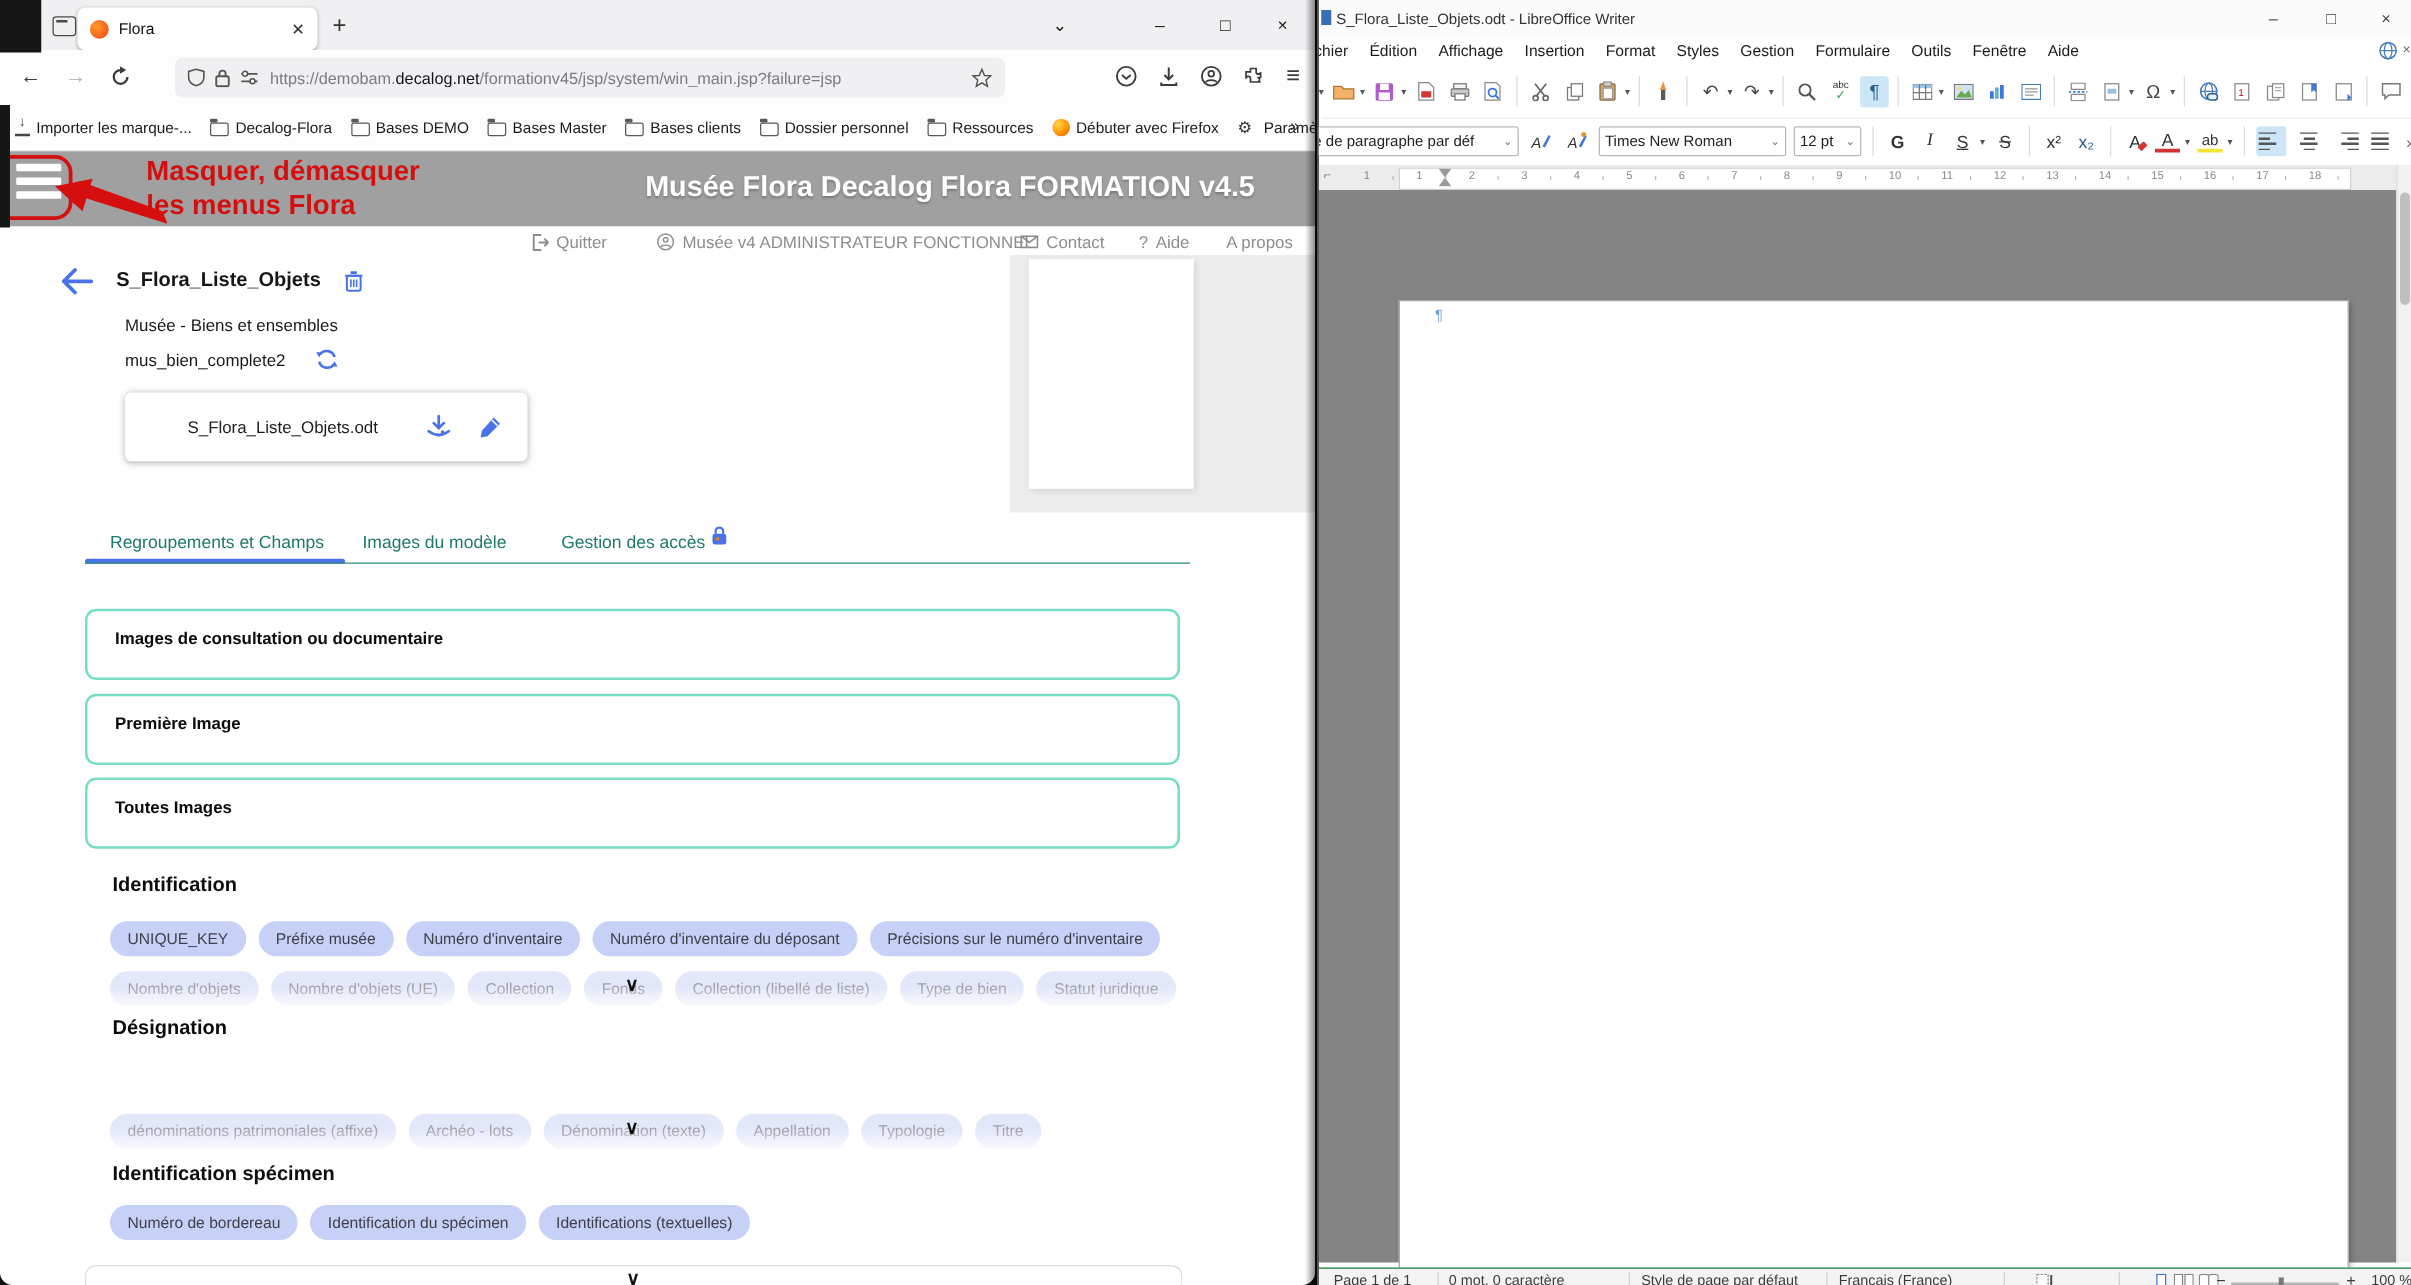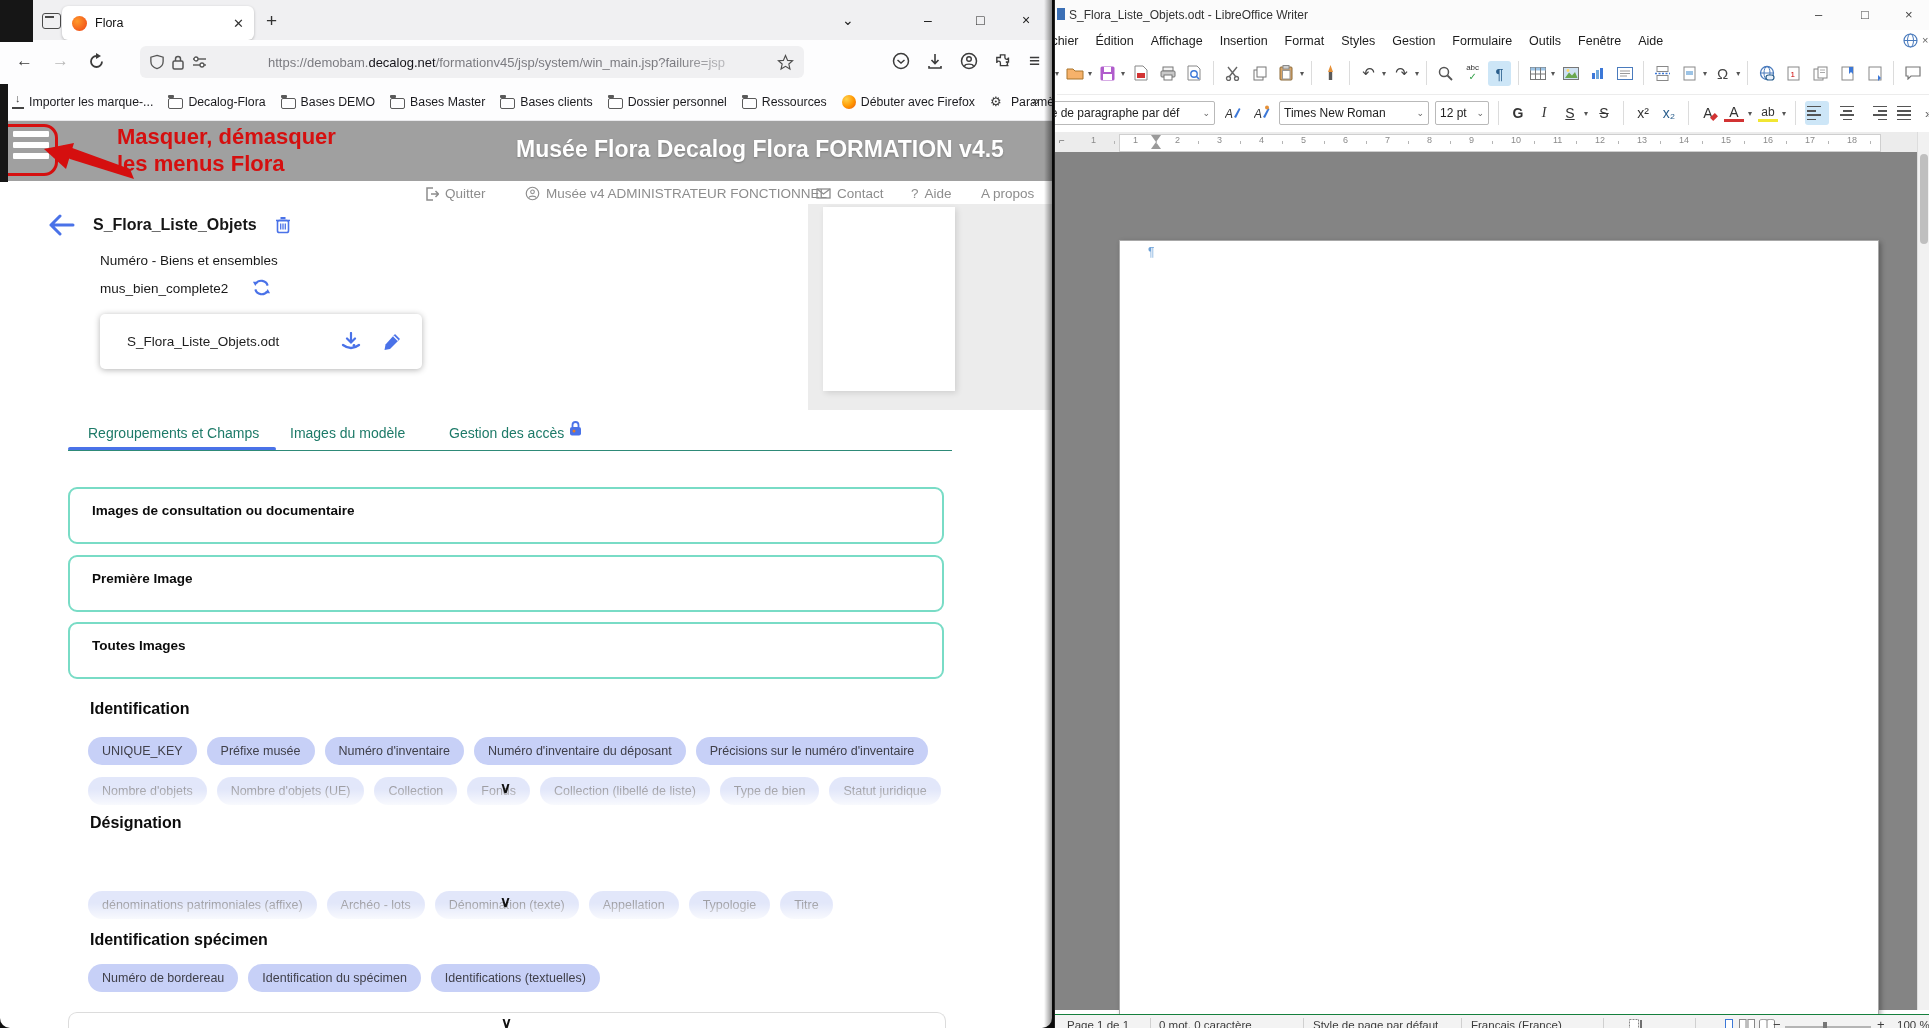--- a/index.html
+++ b/index.html
@@ -17,21 +17,21 @@
   .fxview::before{content:"";position:absolute;left:2px;top:2px;width:9px;height:2px;background:#4a4a4a;}
   .tab{position:absolute;left:62px;top:6px;width:192px;height:34px;background:#fff;border-radius:6px;
        box-shadow:0 1px 3px rgba(0,0,0,.25);display:flex;align-items:center;padding:0 10px;box-sizing:border-box;}
   .tab-title{font-size:12.5px;color:#111;margin-left:8px;flex:1;}
   .tab-close{color:#333;font-size:13px;}
   .newtab{position:absolute;left:266px;top:10px;font-size:19px;color:#333;}
   .winbtn{position:absolute;top:12px;font-size:14px;color:#222;}
   .ff-nav{position:absolute;left:0;top:40px;width:1052px;height:44px;background:#fdfdfe;border-bottom:1px solid #e3e3e6;}
   .navglyph{position:absolute;top:11px;font-size:17px;color:#3b3b3b;}
   .urlbar{position:absolute;left:140px;top:46px;width:664px;height:32px;background:#f0f0f2;border-radius:6px;
-          display:flex;align-items:center;padding:0 10px;box-sizing:border-box;text-align:center;}
+          display:flex;align-items:center;padding:0 10px;box-sizing:border-box;}
   .urltext{font-size:13px;color:#7b7b80;white-space:nowrap;overflow:hidden;flex:1;
            -webkit-mask-image:linear-gradient(90deg,#000 82%,transparent 98%);
            mask-image:linear-gradient(90deg,#000 82%,transparent 98%);}
   .urldomain{color:#15141a;}
   .navright{position:absolute;right:12px;top:50px;display:flex;gap:17px;align-items:center;}
   .ff-bm{position:absolute;left:0;top:84px;width:1052px;height:37px;background:#fdfdfe;display:flex;
          align-items:center;gap:15px;padding-left:12px;box-sizing:border-box;border-bottom:1px solid #e9e9ec;}
   .bm{display:flex;align-items:center;gap:5px;font-size:12.3px;color:#1b1b1f;white-space:nowrap;}
   .bm-ic{width:16px;height:13px;position:relative;display:inline-block;}
   .ic-folder{border:1.4px solid #5a5a5a;border-radius:2px;width:13px;height:9px;margin-top:3px;}
@@ -52,21 +52,21 @@
   .ann-line{position:absolute;font-size:22px;font-weight:bold;color:#d50f0f;white-space:nowrap;}
   .fl-topbar{position:absolute;left:0;top:186px;width:1052px;height:22px;font-size:13.5px;color:#8d8d8d;}
   .fl-topbar .tb-item{position:absolute;display:flex;align-items:center;gap:6px;top:0;}
   .graypanel{position:absolute;left:808px;top:204px;width:244px;height:206px;background:#ececec;}
   .whitefloat{position:absolute;left:15px;top:3px;width:132px;height:184px;background:#fff;box-shadow:2px 2px 6px rgba(0,0,0,.12);}
   .fl-title-row{position:absolute;left:48px;top:214px;display:flex;align-items:center;gap:18px;}
   .fl-doc-title{font-size:16px;font-weight:bold;color:#161616;}
   .fl-sub{position:absolute;left:100px;font-size:13.5px;color:#191919;}
   .card{position:absolute;left:100px;top:314px;width:322px;height:55px;background:#fff;border-radius:5px;
         box-shadow:0 1px 6px rgba(0,0,0,.3);display:flex;align-items:center;}
-  .card-name{margin-left:27px;font-size:13.5px;color:#1d1d1d;flex:1;}
+  .card-name{margin-left:50px;font-size:13.5px;color:#1d1d1d;flex:1;}
   .ftab{position:absolute;top:425px;font-size:14px;color:#1d7a68;white-space:nowrap;display:flex;gap:5px;}
   .tab-underline{position:absolute;left:68px;top:447px;width:208px;height:4px;background:#4a72e8;border-radius:2px;}
   .tab-line{position:absolute;left:68px;top:450px;width:884px;height:1px;background:#2e8a78;}
   .gbox{position:absolute;left:68px;width:876px;height:57px;border:2px solid #79dcc6;border-radius:9px;box-sizing:border-box;}
   .gbox span{position:absolute;left:22px;top:14px;font-size:13.5px;font-weight:bold;color:#0c0c0c;}
   .sec-h{position:absolute;left:90px;font-size:16px;font-weight:bold;color:#0c0c0c;}
   .chips{position:absolute;left:88px;display:flex;gap:10px;}
   .chip{background:#c7d0f7;border-radius:16px;padding:7px 14px;font-size:12.5px;color:#40404a;white-space:nowrap;}
   .faded{opacity:.5;}
   .fadeover{position:absolute;left:60px;width:900px;height:26px;background:linear-gradient(rgba(255,255,255,0),#fff 80%);}
@@ -291,21 +291,21 @@
       <span class="fl-doc-title">S_Flora_Liste_Objets</span>
       <svg width="16" height="18" viewBox="0 0 16 18">
         <rect x="2.5" y="4.5" width="11" height="12" rx="1.8" fill="none" stroke="#4a72e8" stroke-width="1.6"></rect>
         <line x1="1" y1="4.5" x2="15" y2="4.5" stroke="#4a72e8" stroke-width="1.6"></line>
         <rect x="5.5" y="1" width="5" height="2.2" fill="#4a72e8"></rect>
         <line x1="5.7" y1="7.5" x2="5.7" y2="13.5" stroke="#4a72e8" stroke-width="1.3"></line>
         <line x1="8" y1="7.5" x2="8" y2="13.5" stroke="#4a72e8" stroke-width="1.3"></line>
         <line x1="10.3" y1="7.5" x2="10.3" y2="13.5" stroke="#4a72e8" stroke-width="1.3"></line>
       </svg>
     </div>
-    <div class="fl-sub" style="top:253px;">Numéro - Biens et ensembles</div>
+    <div class="fl-sub" style="top:253px;">Musée - Biens et ensembles</div>
     <div class="fl-sub" style="top:281px;">mus_bien_complete2</div>
     <svg class="abs" style="left:252px;top:278px;" width="19" height="19" viewBox="0 0 20 20">
       <path d="M16.5 8 A7 7 0 0 0 4 6 M3.5 12 A7 7 0 0 0 16 14" fill="none" stroke="#4a72e8" stroke-width="2.2"></path>
       <polygon points="1,4 6,4 3.5,8.5" fill="#4a72e8"></polygon>
       <polygon points="14,16 19,16 16.5,11.5" fill="#4a72e8"></polygon>
     </svg>
 
     <div class="card">
       <span class="card-name">S_Flora_Liste_Objets.odt</span>
       <svg width="20" height="19" viewBox="0 0 20 19" style="margin-right:22px;">

